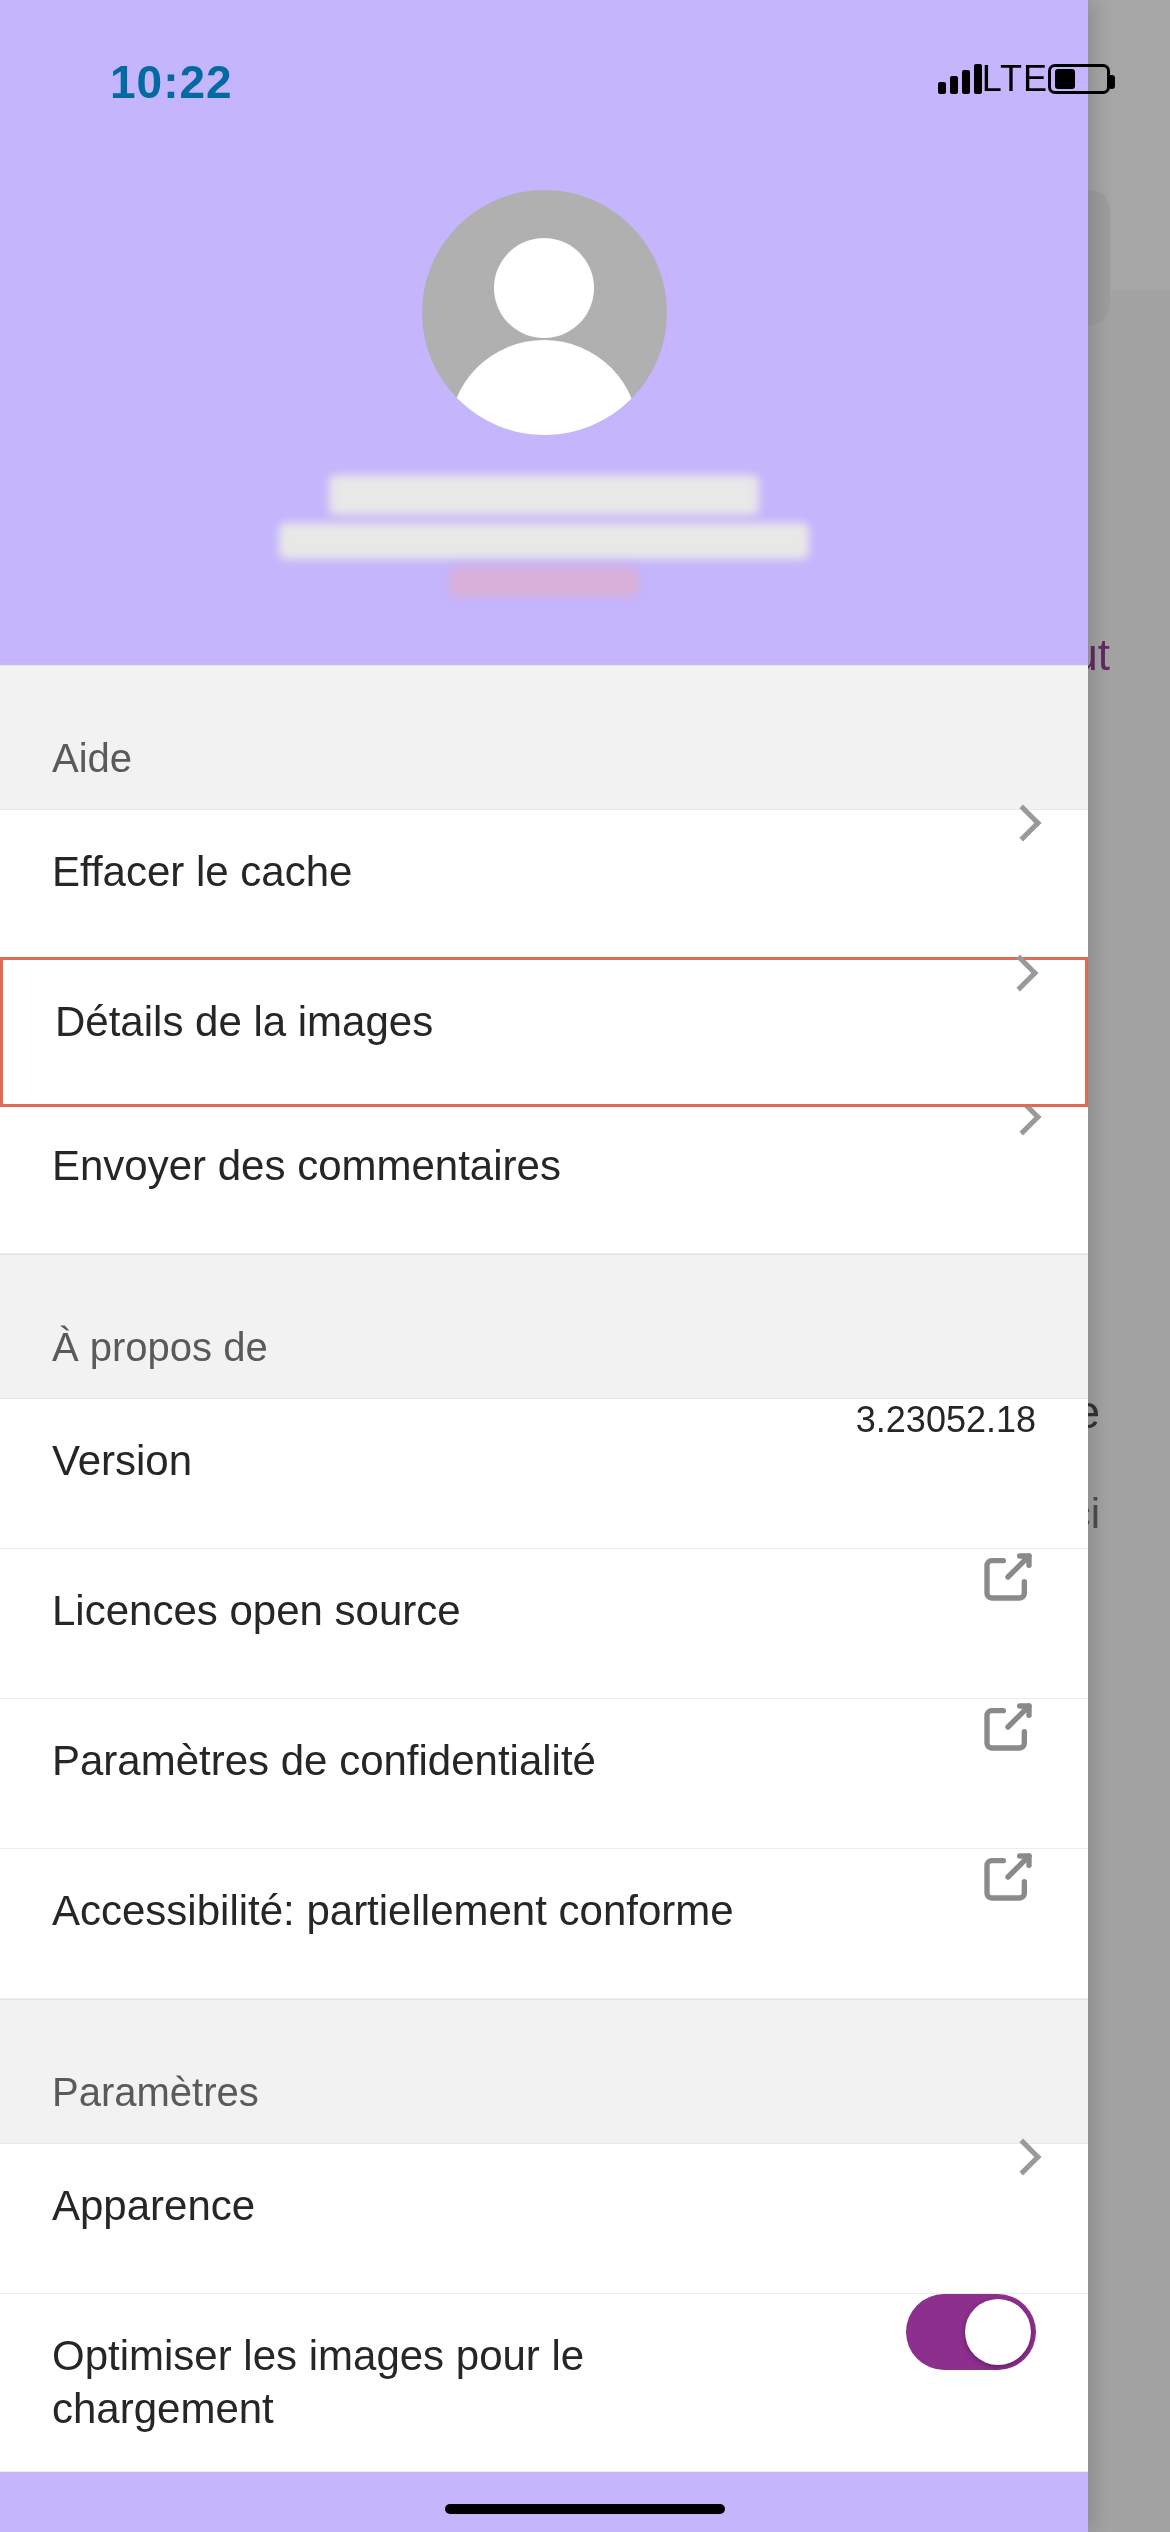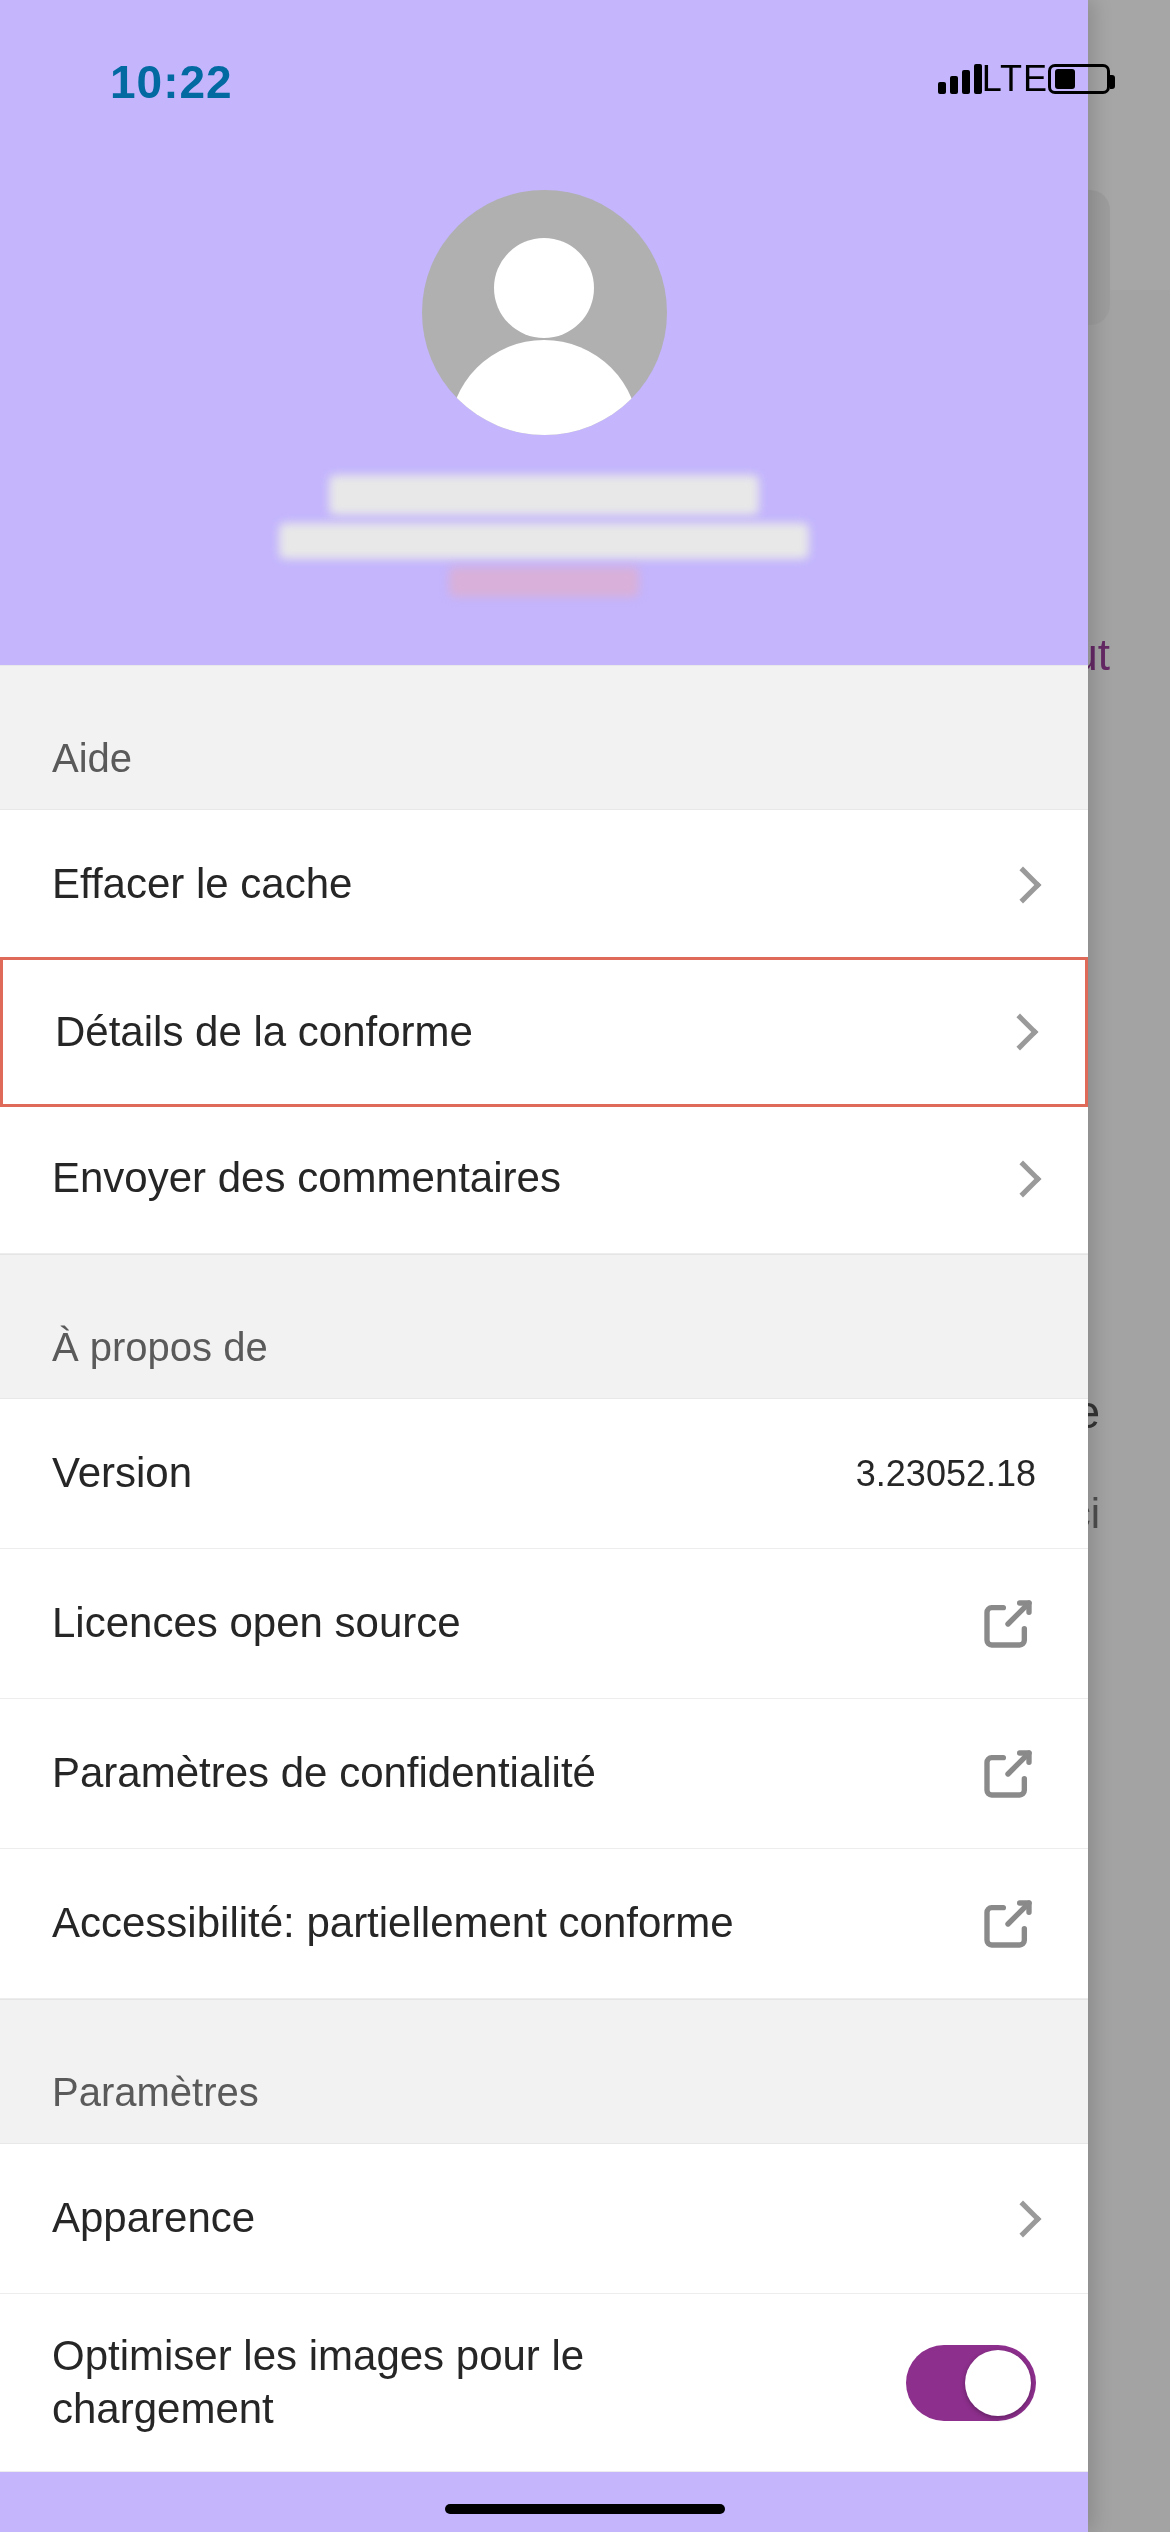--- a/index.html
+++ b/index.html
@@ -37,21 +37,21 @@
     .avatar-head { position:absolute; width:100px; height:100px; background:#fff; border-radius:50%; top:48px; left:72px; }
     .avatar-body { position:absolute; width:190px; height:190px; background:#fff; border-radius:50%; top:150px; left:27px; }
     .blur-line { margin:8px auto; background:#e8e8e8; border-radius:6px; filter: blur(5px); }
     .blur-name { width:430px; height:40px; margin-top:40px; }
     .blur-email { width:530px; height:36px; }
     .blur-action { width:190px; height:30px; background:#d9b0d9; }
 
     .section-header { width:100%; background:#f2f2f2; padding:70px 52px 28px 52px; font-size:40px; color:#5a5a5a; border-top:1px solid #e5e5e5; border-bottom:1px solid #e8e8e8; }
     .section-header.first { border-top:1px solid #e8e8e8; }
 
-    .row { width:100%; min-height:150px; padding:0 52px; display:flex; align-items:center; justify-content:space-between; border-bottom:1px solid #ededed; background:#fff; }
+    .row { width:100%; min-height:150px; padding:0 52px; display:flex; align-items:flex-start; justify-content:space-between; border-bottom:1px solid #ededed; background:#fff; }
     .row-label { font-size:42px; color:#262626; line-height:1.25; padding:36px 0; }
     .row-value { font-size:36px; color:#262626; }
     .row-action { display:flex; align-items:center; }
 
     .chevron { width:26px; height:26px; border-right:5px solid #9a9a9a; border-bottom:5px solid #9a9a9a; transform:rotate(-45deg); }
     .ext-icon svg { width:56px; height:56px; display:block; }
 
     .highlight { border:3px solid #e06a5a; margin:-3px 0; position:relative; z-index:2; }
 
     .toggle { width:130px; height:76px; border-radius:40px; position:relative; }
@@ -95,21 +95,21 @@
   <div class="section-header first">Aide</div>
 
   <div class="row">
     <div class="row-label">Effacer le cache</div>
     <div class="row-action">
         <div class="chevron"></div>
       </div>
   </div>
 
   <div class="row highlight">
-    <div class="row-label">Détails de la conforme</div>
+    <div class="row-label">Détails de la images</div>
     <div class="row-action">
         <div class="chevron"></div>
       </div>
   </div>
 
   <div class="row">
     <div class="row-label">Envoyer des commentaires</div>
     <div class="row-action">
         <div class="chevron"></div>
       </div>

